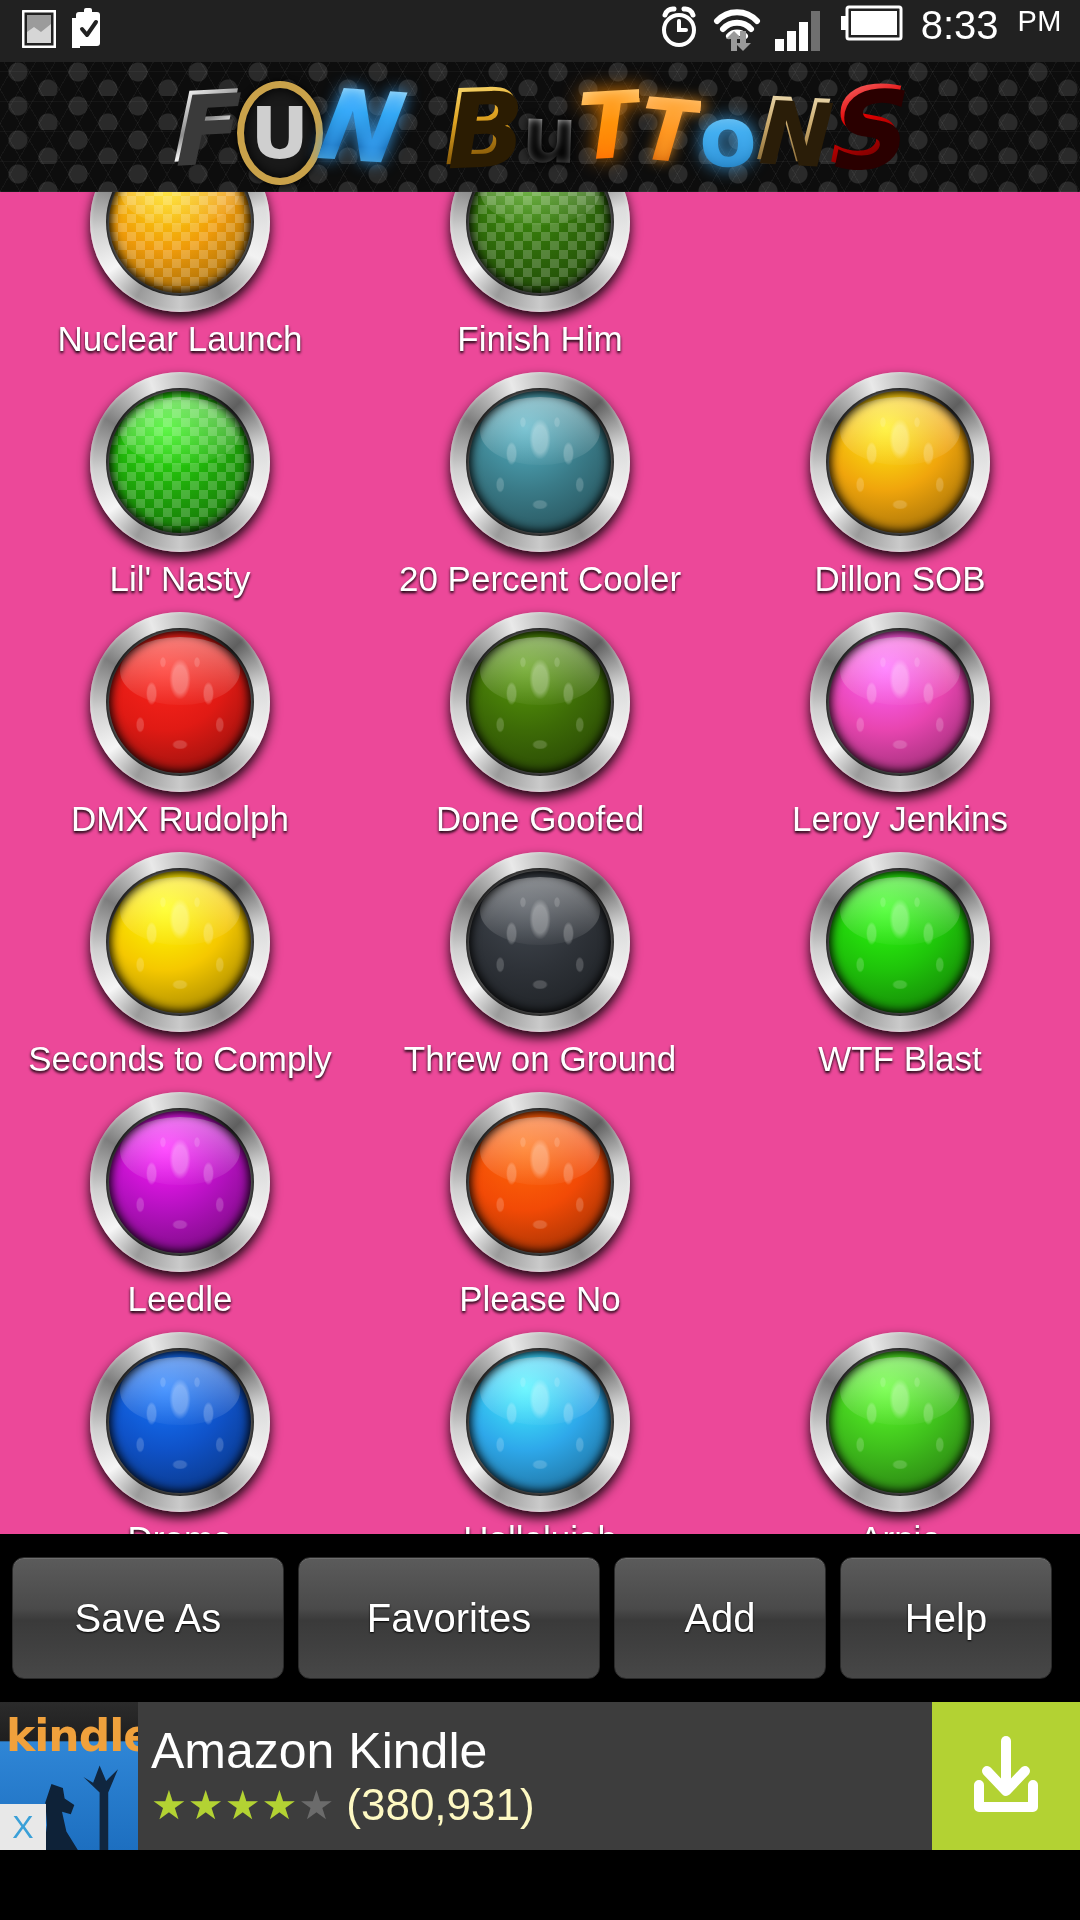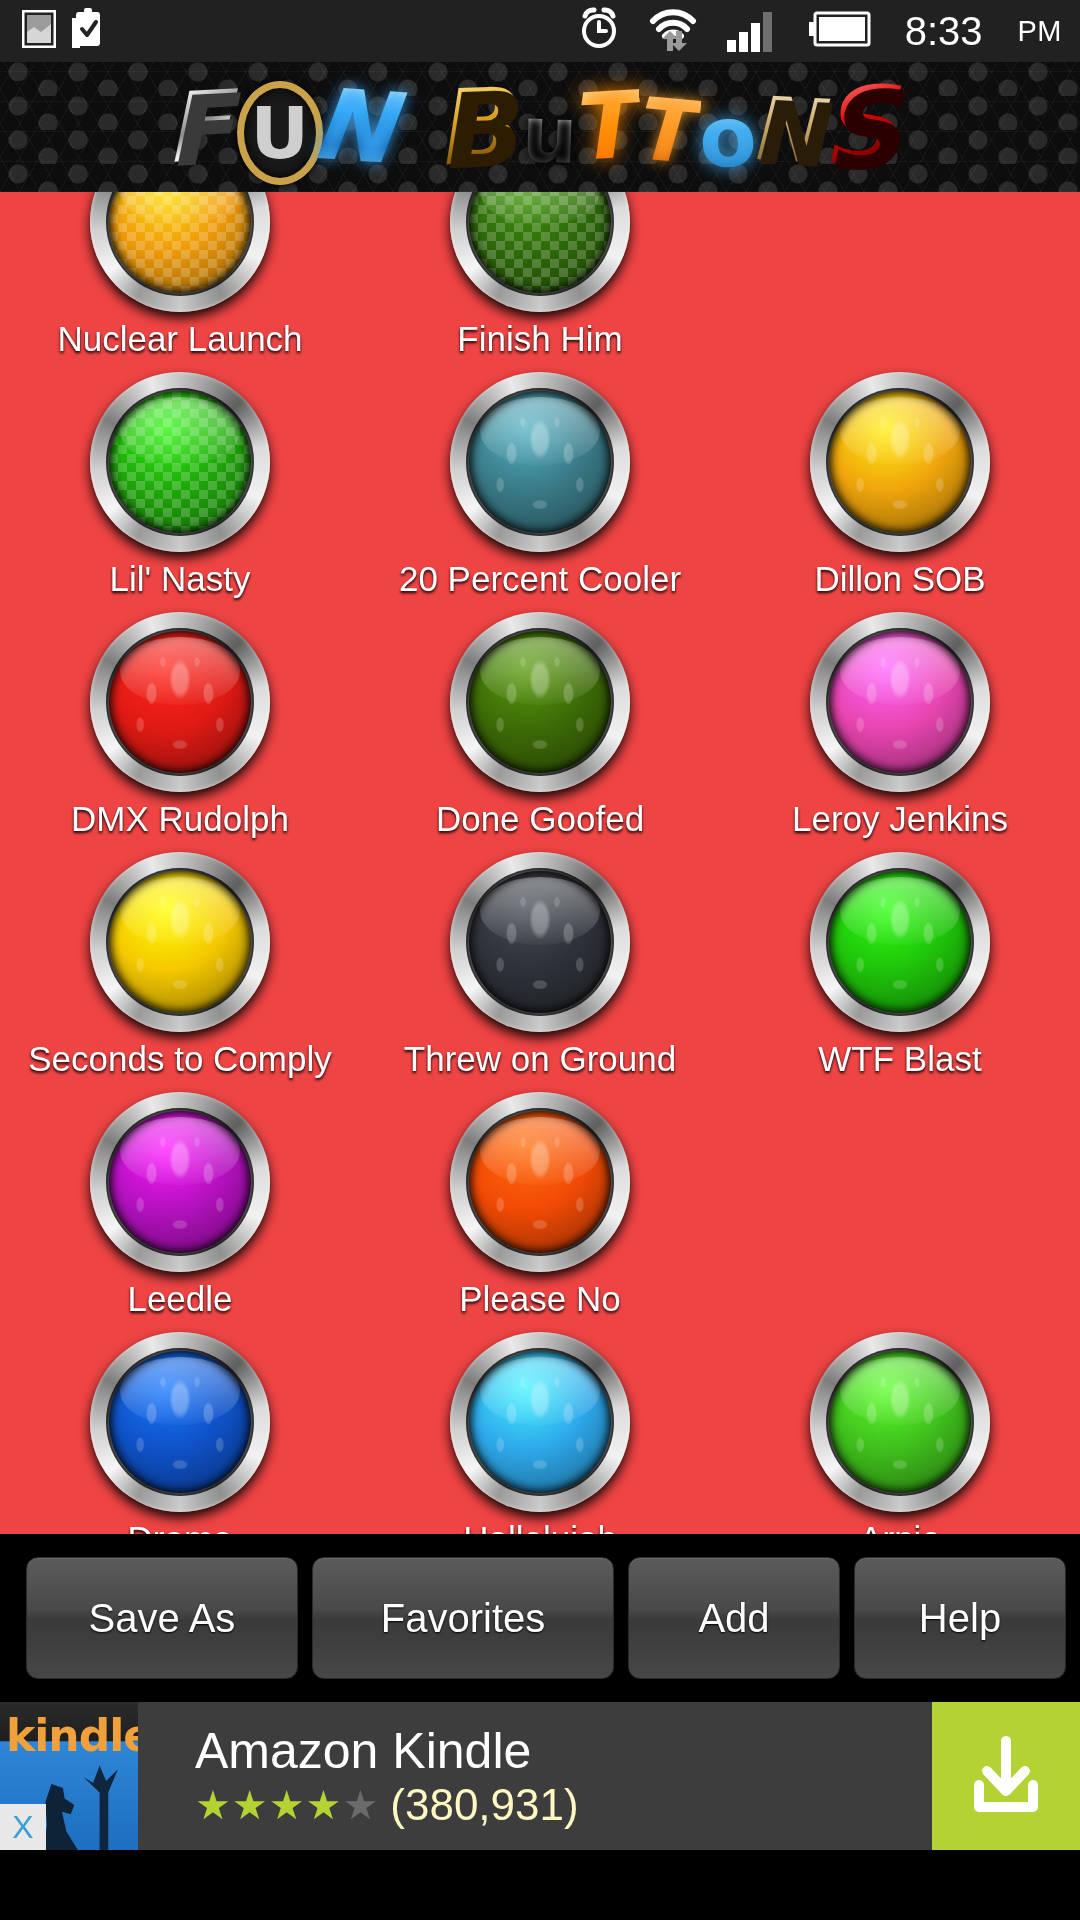--- a/index.html
+++ b/index.html
@@ -11,21 +11,21 @@
   }
   #screen { position:relative; width:1080px; height:1920px; background:#000; overflow:hidden; }
 
   
   .statusbar {
     position:absolute; top:0; left:0; width:1080px; height:62px;
     background:#212121;
     display:flex; align-items:center;
   }
   .sb-left { display:flex; align-items:center; gap:14px; padding-left:22px; }
-  .sb-right { display:flex; align-items:center; gap:28px; margin-left:auto; padding-right:18px; }
+  .sb-right { display:flex; gap:12px; margin-left:auto; padding-right:18px; }
   .sb-icon { display:block; }
 
   .sb-time {
     color:#fff; font-size:40px; letter-spacing:0px; font-weight:400;
     line-height:1; padding-left:6px;
   }
   .sb-ampm { color:#fff; font-size:29px; padding-left:7px; letter-spacing:0.5px; }
 
   
   .header {
@@ -94,21 +94,21 @@
          -webkit-background-clip:text; background-clip:text; color:transparent;
          text-shadow:3px 4px 0 #2a1d08; transform:rotate(3deg) translateY(4px); }
   .L-S { font-size:106px;
          background:linear-gradient(160deg,#ff8a8a 0%,#e00000 40%,#7a0000 75%,#ff4a4a 100%);
          -webkit-background-clip:text; background-clip:text; color:transparent;
          text-shadow:4px 5px 0 #2a0000; transform:rotate(-4deg) skewX(-5deg); }
 
   
   .grid-area {
     position:absolute; top:192px; left:0; width:1080px; height:1342px;
-    background:#ef4444; overflow:hidden;
+    background:#ec4899; overflow:hidden;
   }
   .grid { position:absolute; left:0; top:-60px; width:1080px; }
   .row { display:flex; width:1080px; }
   .cell { width:360px; display:flex; flex-direction:column; align-items:center; }
 
   .btn {
     width:180px; height:180px; border-radius:50%;
     position:relative;
     background:
       conic-gradient(from 210deg,
@@ -157,21 +157,21 @@
   .blabel {
     color:#fff; font-size:35px; margin-top:9px; line-height:1;
     text-shadow:0 2px 3px #000; white-space:nowrap;
   }
   .rowgap { height:16px; }
 
   
   .toolbar {
     position:absolute; left:0; top:1534px; width:1080px; height:168px;
     background:#000;
-    display:flex; align-items:center; gap:14px; padding:0 26px;
+    display:flex; align-items:center; gap:14px; padding:0 12px;
   }
   .tbtn {
     height:122px; border-radius:12px;
     background:linear-gradient(180deg,#5b5b5b 0%,#4a4a4a 42%,#3a3a3a 52%,#474747 100%);
     border:1px solid #2a2a2a;
     color:#fff; font-size:40px;
     display:flex; align-items:center; justify-content:center;
     box-shadow:0 2px 4px rgba(0,0,0,.7), inset 0 1px 0 rgba(255,255,255,.12);
     text-shadow:0 1px 2px #000;
   }
@@ -202,21 +202,21 @@
   .ad-icon .person {
     position:absolute; left:40px; bottom:0; width:44px; height:66px; z-index:2;
     background:#0e2238;
     clip-path:polygon(26% 0,52% 6%,56% 22%,78% 32%,70% 46%,50% 42%,60% 72%,86% 100%,8% 100%,16% 62%,12% 28%);
   }
   .ad-close {
     position:absolute; left:0; bottom:0; width:46px; height:46px; z-index:5;
     background:#e8e8e8; color:#3aa0d8; font-size:32px;
     display:flex; align-items:center; justify-content:center; line-height:1;
   }
-  .ad-body { flex:1; display:flex; flex-direction:column; justify-content:center; padding-left:30px;margin-left:27px; }
+  .ad-body { flex:1; display:flex; flex-direction:column; justify-content:center; padding-left:13px; }
   .ad-title { color:#fff; font-size:50px; line-height:1.05; }
   .ad-rating { display:flex; align-items:center; gap:12px; margin-top:6px; }
   .stars { display:flex; gap:1px; font-size:40px; line-height:1; }
   .star-on { color:#b3d233; }
   .star-off { color:#6b6b6b; }
   .ad-count { color:#fef9c3; font-size:44px; line-height:1; }
   .ad-cta {
     flex:0 0 148px; background:#b3d233;
     display:flex; align-items:center; justify-content:center;
   }

